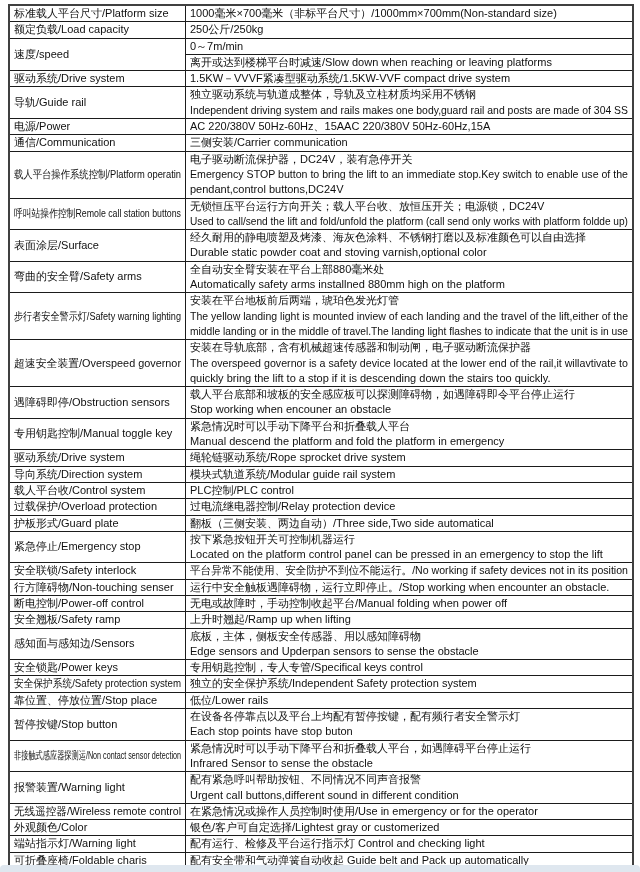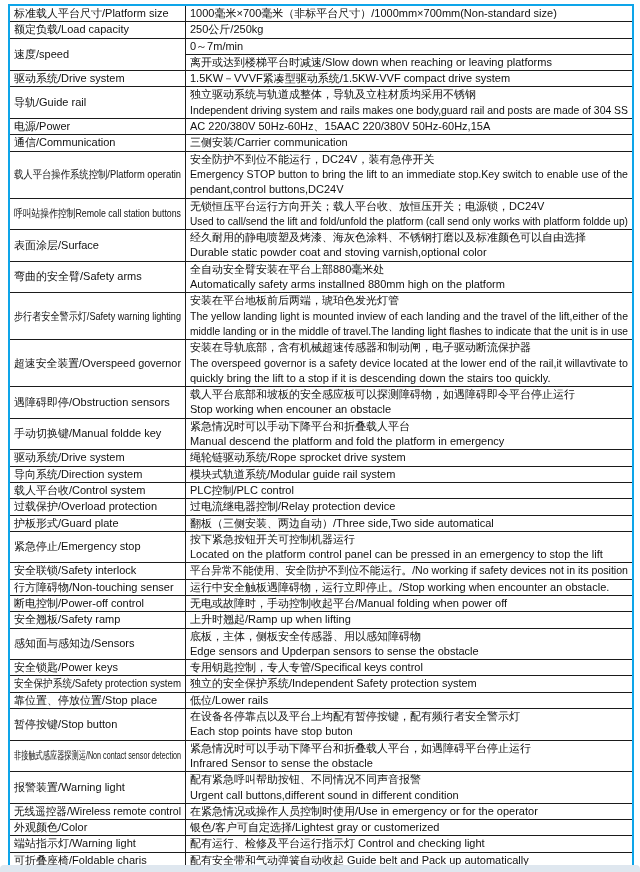--- a/index.html
+++ b/index.html
@@ -10,21 +10,21 @@
     -webkit-font-smoothing:antialiased;
   }
   .page{position:relative;width:640px;height:872px;overflow:hidden;background:#ffffff;}
   .bottom-strip{
     position:absolute;left:0;bottom:0;width:640px;height:7px;
     background:#dfe7ef;border-top-left-radius:4px;border-top-right-radius:4px;
   }
   table.spec{
     position:absolute;left:8px;top:4px;width:626px;
     border-collapse:collapse;table-layout:fixed;
-    border:2px solid #0ea5e9;
+    border:2px solid #404040;
   }
   table.spec td{
     border:1px solid #1b1b1b;
     padding:0 4px;
     font-size:11px;
     line-height:15.3px;
     color:#101010;
     vertical-align:middle;
     overflow:hidden;
   }
@@ -86,21 +86,21 @@
         </tr>
         <tr>
           <td class="lbl" rowspan="1"><span class="t">通信/Communication</span></td>
           <td>
             <div class="line"><span class="t">三侧安装/Carrier communication</span></div>
           </td>
         </tr>
         <tr>
           <td class="lbl" rowspan="1"><span class="t" style="transform: scaleX(0.848456);">载人平台操作系统控制/Platform operatin</span></td>
           <td>
-            <div class="line"><span class="t">安全防护不到位不能运行，DC24V，装有急停开关</span></div>
+            <div class="line"><span class="t">电子驱动断流保护器，DC24V，装有急停开关</span></div>
             <div class="line"><span class="t" style="transform: scaleX(0.963663);">Emergency STOP button to bring the lift to an immediate stop.Key switch to enable use of the</span></div>
             <div class="line"><span class="t">pendant,control buttons,DC24V</span></div>
           </td>
         </tr>
         <tr>
           <td class="lbl" rowspan="1"><span class="t" style="transform: scaleX(0.798744);">呼叫站操作控制Remole call station buttons</span></td>
           <td>
             <div class="line"><span class="t">无锁恒压平台运行方向开关；载人平台收、放恒压开关；电源锁，DC24V</span></div>
             <div class="line"><span class="t" style="transform: scaleX(0.920742);">Used to call/send the lift and fold/unfold the platform (call send only works with platform foldde up)</span></div>
           </td>
@@ -136,21 +136,21 @@
           </td>
         </tr>
         <tr>
           <td class="lbl" rowspan="1"><span class="t">遇障碍即停/Obstruction sensors</span></td>
           <td>
             <div class="line"><span class="t">载人平台底部和坡板的安全感应板可以探测障碍物，如遇障碍即令平台停止运行</span></div>
             <div class="line"><span class="t">Stop working when encouner an obstacle</span></div>
           </td>
         </tr>
         <tr>
-          <td class="lbl" rowspan="1"><span class="t">手动切换键/Manual foldde key</span></td>
+          <td class="lbl" rowspan="1"><span class="t">专用钥匙控制/Manual toggle key</span></td>
           <td>
             <div class="line"><span class="t">紧急情况时可以手动下降平台和折叠载人平台</span></div>
             <div class="line"><span class="t">Manual descend the platform and fold the platform in emergency</span></div>
           </td>
         </tr>
         <tr>
           <td class="lbl" rowspan="1"><span class="t">驱动系统/Drive system</span></td>
           <td>
             <div class="line"><span class="t">绳轮链驱动系统/Rope sprocket drive system</span></div>
           </td>

